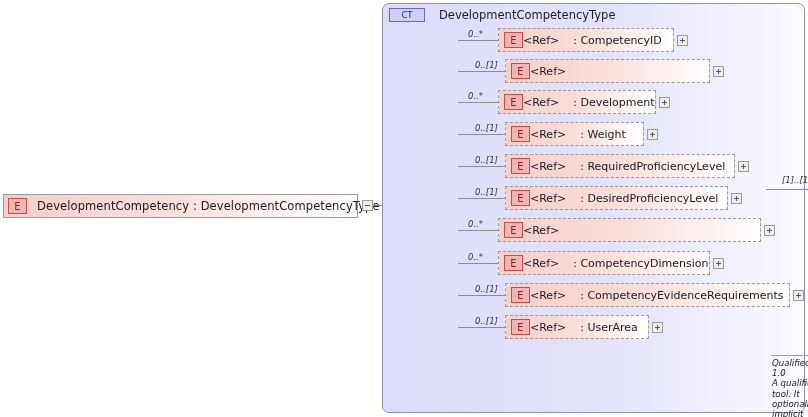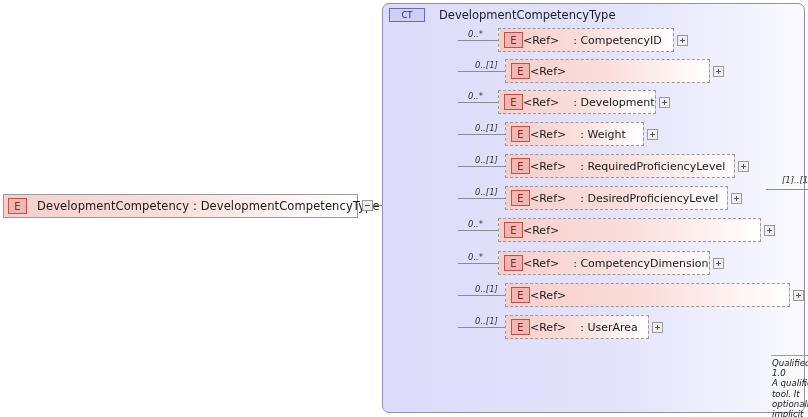--- a/index.html
+++ b/index.html
@@ -278,20 +278,21 @@
       <span class="row-ref">&lt;Ref&gt;</span>
       <span class="row-name">: CompetencyDimension</span>
     </div>
     <div class="toggle-box plus" style="left: 713px; top: 258px;"></div>
     <div class="row-lead" style="left: 458px; top: 295px; width: 47px;"></div>
     <div class="row-tick" style="left: 505px; top: 290px; height: 10px;"></div>
     <span class="row-card" style="left: 475px; top: 284px;">0..[1]</span>
     <div class="row" style="left: 505px; top: 283px; width: 285px;">
       <span class="e-badge">E</span>
       <span class="row-ref">&lt;Ref&gt;</span>
+      <span class="row-name">: CompetencyEvidenceRequirements</span>
     </div>
     <div class="toggle-box plus" style="left: 793px; top: 290px;"></div>
     <div class="row-lead" style="left: 458px; top: 327px; width: 47px;"></div>
     <div class="row-tick" style="left: 505px; top: 322px; height: 10px;"></div>
     <span class="row-card" style="left: 475px; top: 316px;">0..[1]</span>
     <div class="row" style="left: 505px; top: 315px; width: 144px;">
       <span class="e-badge">E</span>
       <span class="row-ref">&lt;Ref&gt;</span>
       <span class="row-name">: UserArea</span>
     </div>

